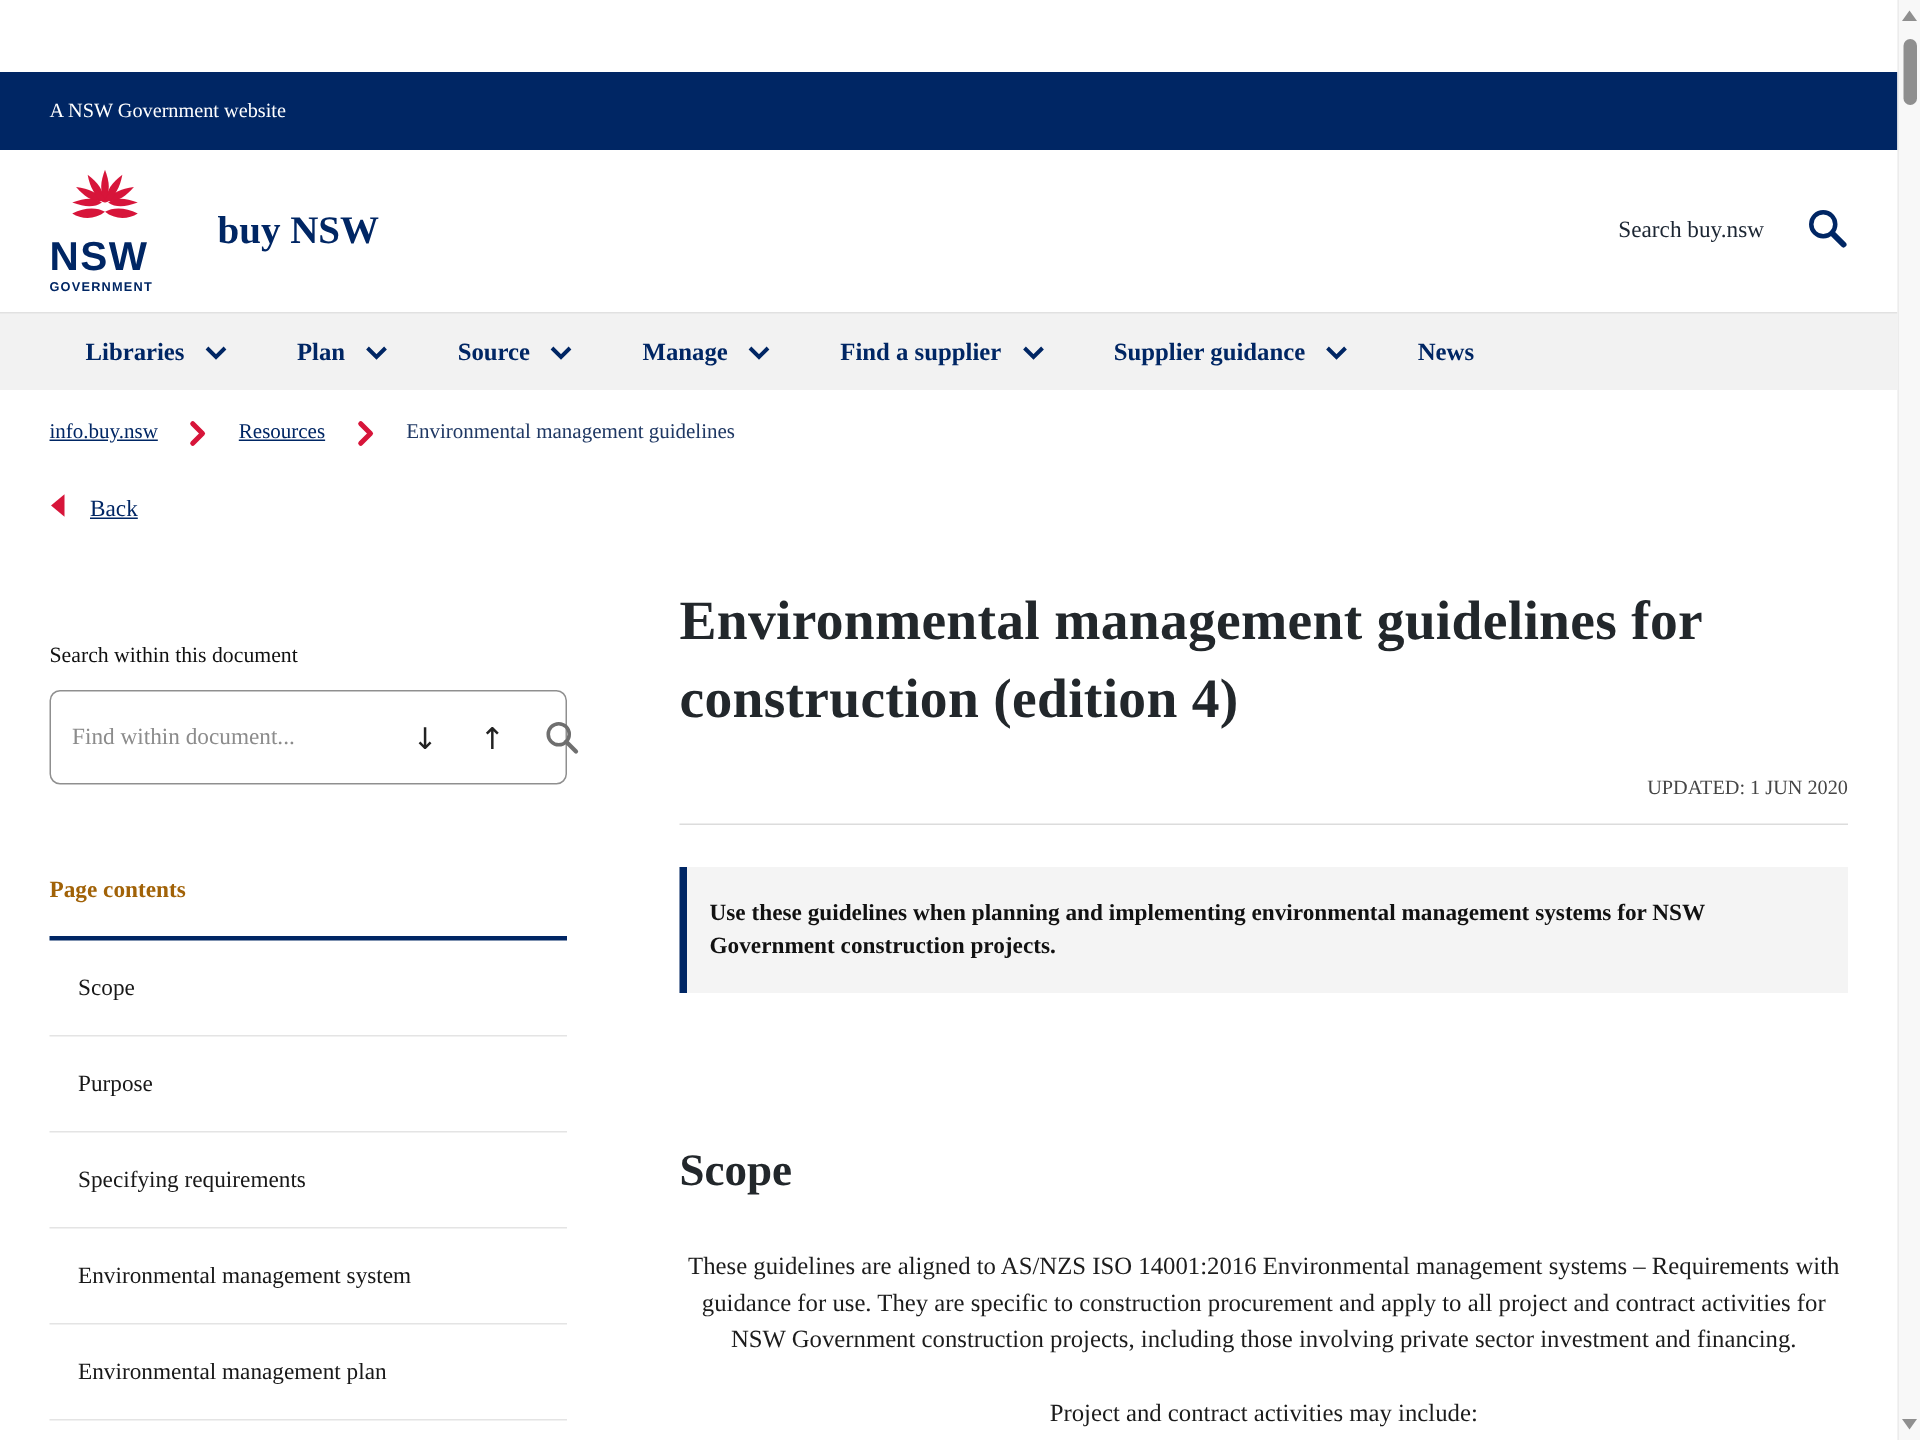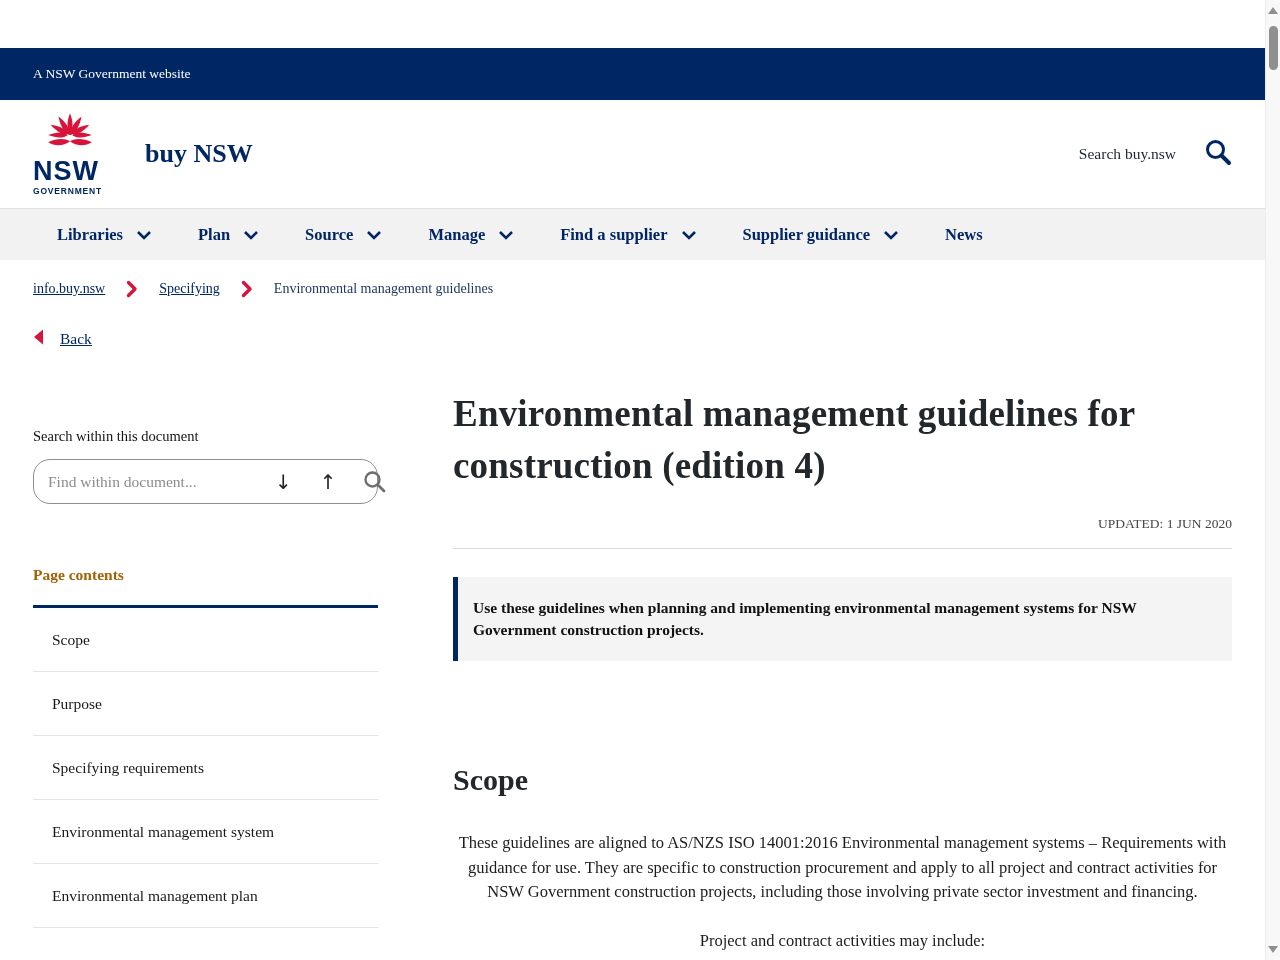--- a/index.html
+++ b/index.html
@@ -100,23 +100,23 @@
   .back-row a { color: #002664; text-decoration: underline; margin-left: 15px; cursor: pointer; }
 
   
   .columns { display: flex; padding: 0 33px; margin-top: 38px; }
   .sidebar { width: 345px; flex: 0 0 345px; padding-top: 40px; }
   .main { flex: 1; margin-left: 75px; max-width: 779px; }
 
   
   .doc-search-label { font-size: 14.5px; color: #111; margin-bottom: 14px; }
   .doc-search-box {
-    height: 45px;
+    height: 63px;
     border: 1px solid #8f8f8f;
-    border-radius: 17px;
+    border-radius: 7px;
     display: flex;
     align-items: center;
     padding: 0 14px;
     background: #fff;
   }
   .doc-search-box input {
     border: none; outline: none; flex: 1;
     font-family: "Liberation Serif", "DejaVu Serif", serif;
     font-size: 15.5px; color: #333; background: transparent;
   }
@@ -297,21 +297,21 @@
     </div>
   </div>
 
   <div class="breadcrumb">
     <a>info.buy.nsw</a>
     <span class="sep">
         <svg width="12" height="18" viewBox="0 0 12 18">
           <polyline points="2.5,2.5 9,9 2.5,15.5" fill="none" stroke="#d7153a" stroke-width="3.4" stroke-linecap="round" stroke-linejoin="round"></polyline>
         </svg>
       </span>
-    <a>Specifying</a>
+    <a>Resources</a>
     <span class="sep">
         <svg width="12" height="18" viewBox="0 0 12 18">
           <polyline points="2.5,2.5 9,9 2.5,15.5" fill="none" stroke="#d7153a" stroke-width="3.4" stroke-linecap="round" stroke-linejoin="round"></polyline>
         </svg>
       </span>
     <span class="current">Environmental management guidelines</span>
   </div>
 
   <div class="back-row">
     <span><svg width="12" height="18" viewBox="0 0 12 18">

